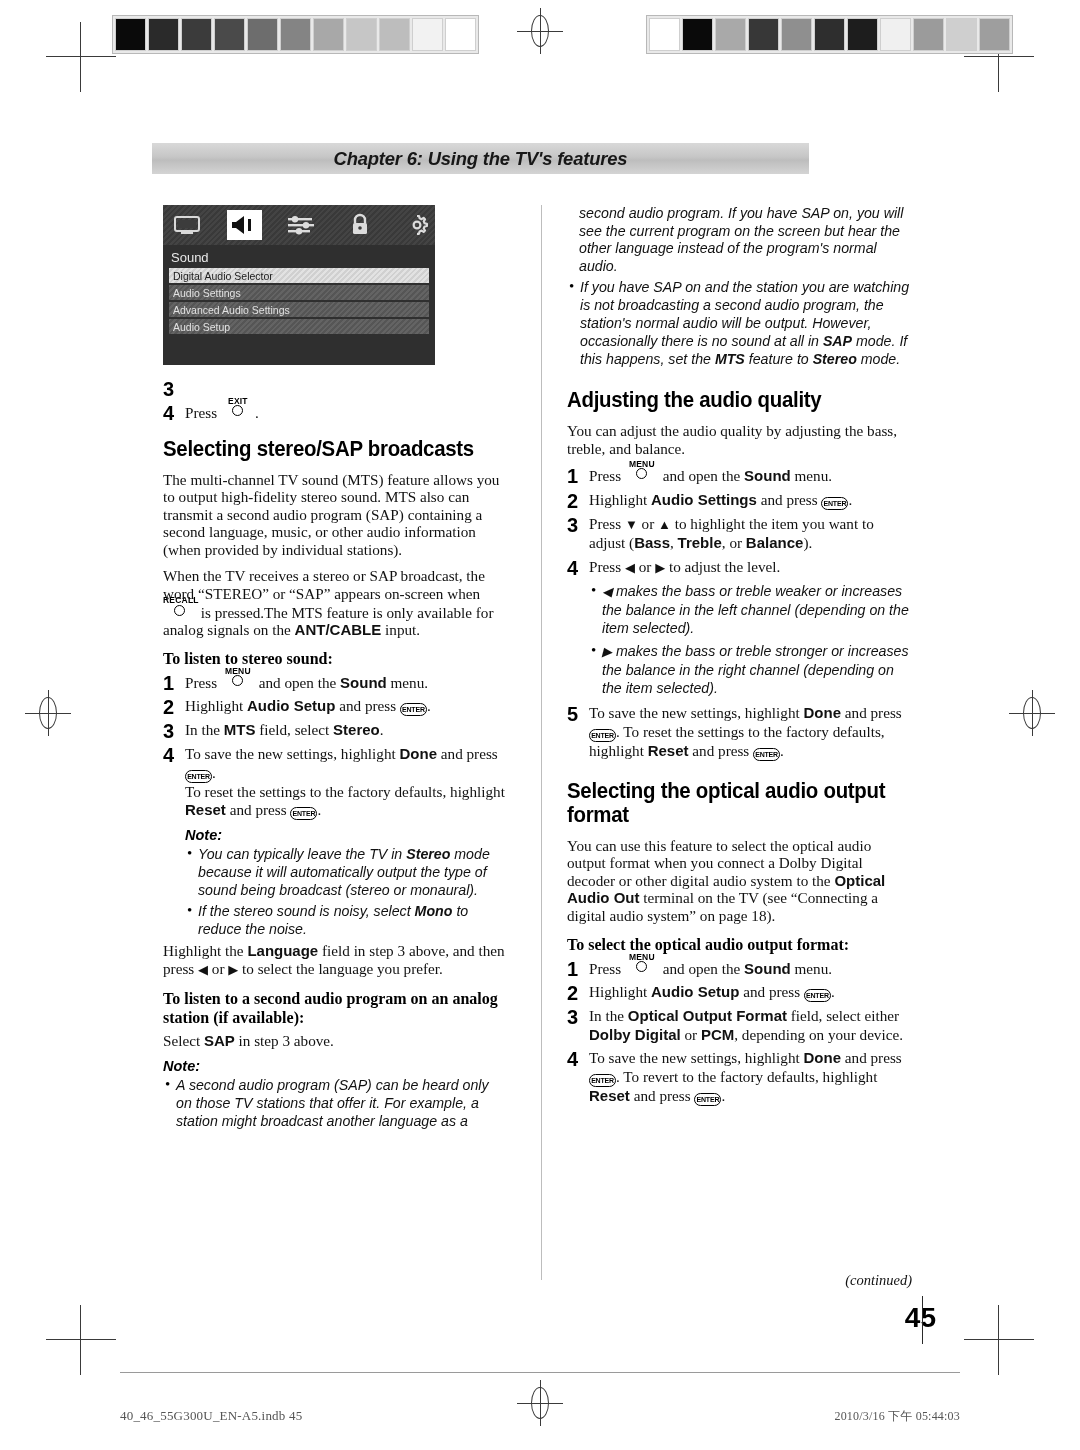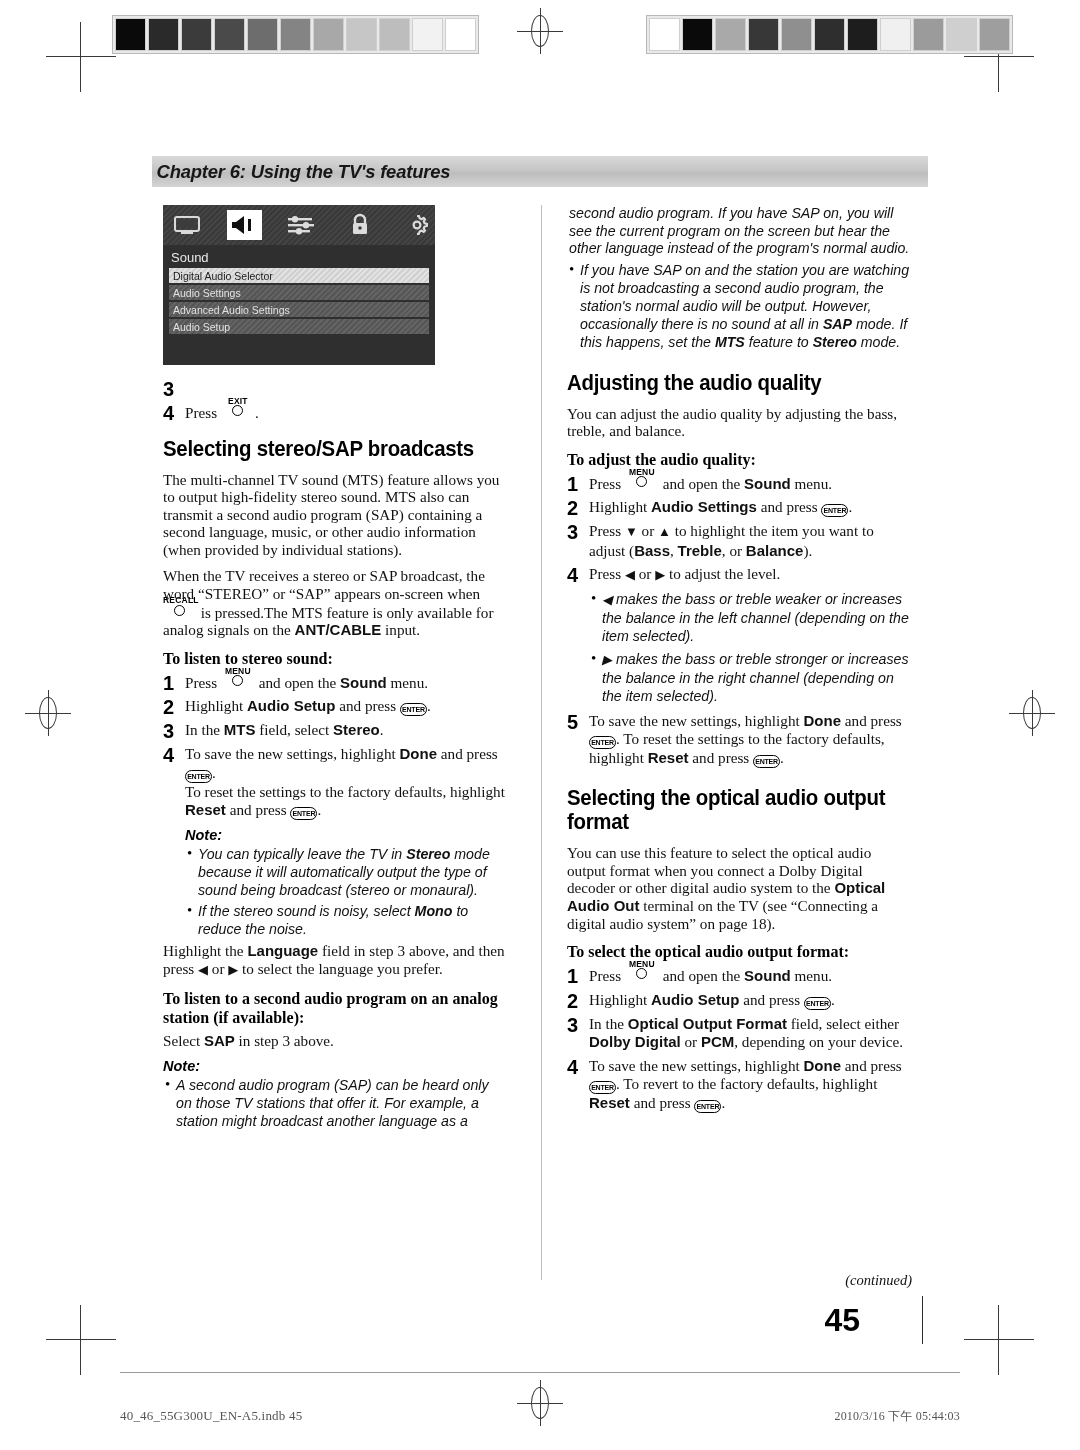--- a/index.html
+++ b/index.html
@@ -30,23 +30,23 @@
 
   
   .graystrip { position:absolute; top:15px; display:flex; border:1px solid #b8b8b8; padding:2px; background:#e9e9e9; }
   .graystrip .sw { width:31px; height:33px; margin-right:2px; border:1px solid #cfcfcf; }
   .graystrip .sw:last-child { margin-right:0; }
   .strip-left { left:112px; }
   .strip-right { left:646px; }
 
   
   .chapter-bar {
-    position:absolute; left:152px; top:156px; width:776px; height:31px;
+    position:absolute; left:152px; top:143px; width:657px; height:31px;
     background:linear-gradient(180deg,#d9d9d9 0%, #c6c6c6 45%, #bdbdbd 55%, #d4d4d4 100%);
-    display:flex; align-items:center; 
+    display:flex; align-items:center; justify-content:center;
   }
   .chapter-bar .tx {
     font-family:"Liberation Sans", sans-serif;
     font-weight:bold; font-style:italic; font-size:19px;
     color:#171717; letter-spacing:-0.2px;
     transform:scaleX(0.97);
   }
 
   
   .col { position:absolute; top:205px; width:345px; }
@@ -147,22 +147,22 @@
     line-height:12px; vertical-align:-1px; letter-spacing:-0.2px;
   }
   .arw { font-size:13px; vertical-align:0px; }
 
   
   .continued {
     position:absolute; left:567px; top:1272px; width:345px; text-align:right;
     font-style:italic; font-size:14.5px; color:#111;
   }
   .pagenum {
-    position:absolute; left:780px; top:1302px; width:80px; text-align:right;
-    font-family:"Liberation Sans", sans-serif; font-weight:bold; font-size:32px; color:#000;
+    position:absolute; left:856px; top:1302px; width:80px; text-align:right;
+    font-family:"Liberation Sans", sans-serif; font-weight:bold; font-size:28px; color:#000;
   }
   .pagerule { position:absolute; left:922px; top:1296px; width:1px; height:48px; background:#2a2a2a; }
 
   .footline { position:absolute; left:120px; top:1372px; width:840px; height:1px; background:#9a9a9a; }
   .fileid {
     position:absolute; left:120px; top:1408px;
     font-size:13px; color:#555; letter-spacing:0.2px;
   }
   .timestamp {
     position:absolute; right:120px; top:1408px;
@@ -354,32 +354,31 @@
     <div class="note-title" style="margin-left:0;">Note:</div>
     <div class="nbul" style="margin-left:2px;">
       <span class="dot">•</span>
       <span class="ntx">A second audio program (SAP) can be heard only on those TV stations that offer it. For example, a station might broadcast another language as a</span>
     </div>
   </div>
 </div>
 
 <div class="col col-right">
 
-  <div class="ncont" style="margin-left:2px;">second audio program. If you have SAP on, you will see the current program on the screen but hear the other language instead of the program's normal audio.</div>
+  <div class="ncont" style="margin-left:12px;">second audio program. If you have SAP on, you will see the current program on the screen but hear the other language instead of the program's normal audio.</div>
 
   <div class="nbul" style="margin-left:2px;">
     <span class="dot">•</span>
     <span class="ntx"><span>If you have SAP on and the station you are watching is not broadcasting a second audio program, the station's normal audio will be output. However, occasionally there is no sound at all in </span><b class="sansi">SAP</b><span> mode. If this happens, set the </span><b class="sansi">MTS</b><span> feature to </span><b class="sansi">Stereo</b><span> mode.</span></span>
   </div>
 
   <div class="h2" style="margin-top:20px;">Adjusting the audio quality</div>
 
   <p class="body">You can adjust the audio quality by adjusting the bass, treble, and balance.</p>
 
-  <div class="h3">To adjust the audio quality:</div>
 
   <div class="step">
     <div class="num">1</div>
     <div class="txt"><span>Press </span><span class="btn-round"><span class="cap">MENU</span><span class="circle"></span></span><span> and open the </span><b class="sans">Sound</b><span> menu.</span></div>
   </div>
 
   <div class="step">
     <div class="num">2</div>
     <div class="txt"><span>Highlight </span><b class="sans">Audio Settings</b><span> and press </span><span class="ent">ENTER</span><span>.</span></div>
   </div>

